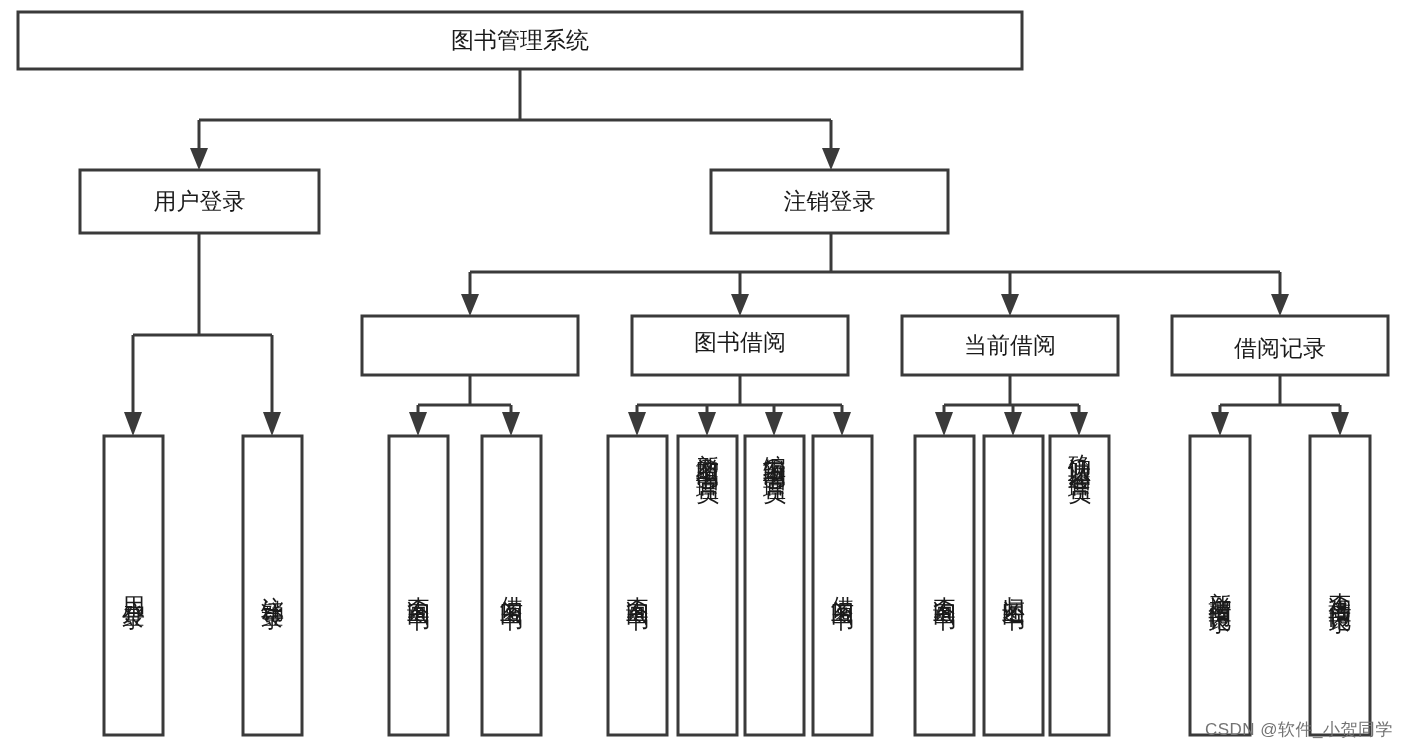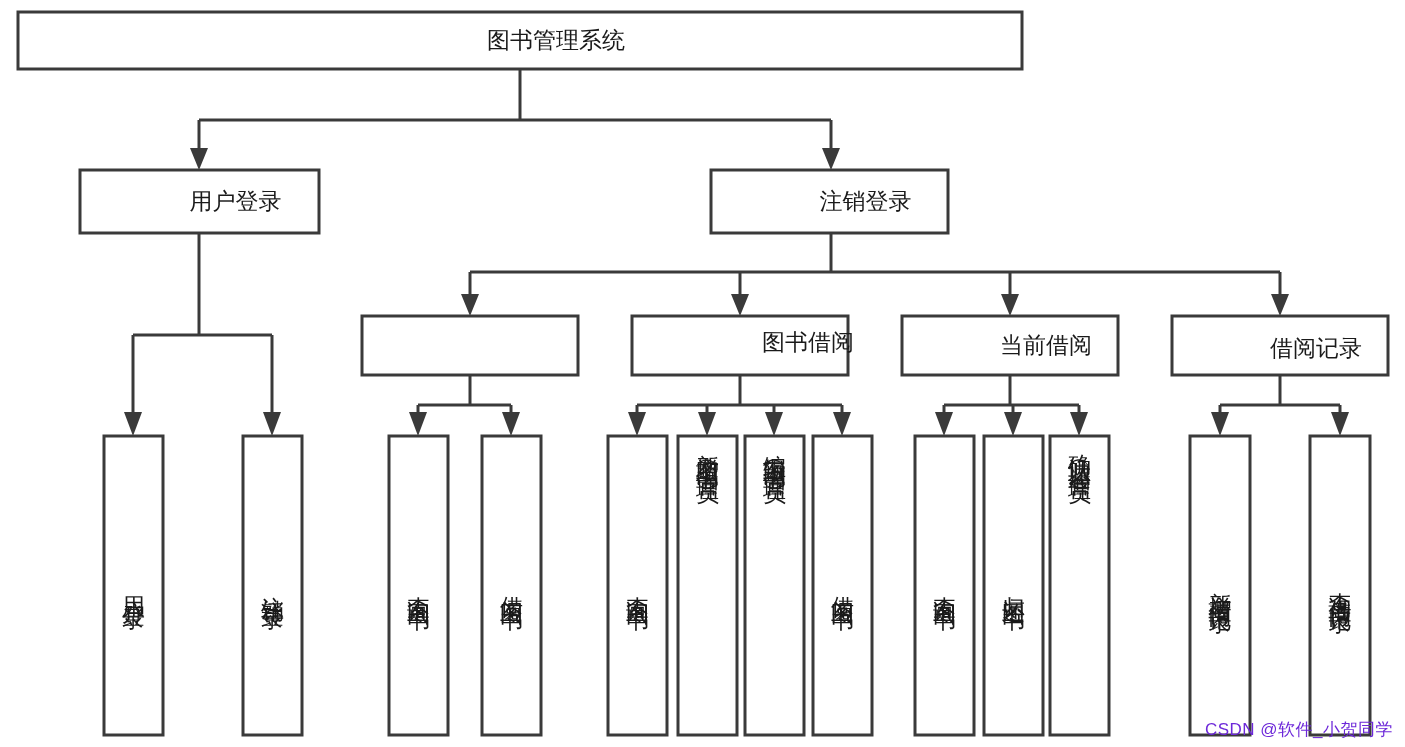--- a/index.html
+++ b/index.html
@@ -55,35 +55,34 @@
     letter-spacing: 4px;
     color: #1a1a1a;
     white-space: nowrap;
   }
   .hlabel-wrap {
     position: absolute;
     display: flex;
     align-items: center;
     justify-content: center;
     pointer-events: none;
-    padding-left: 36px;
   }
   .hlabel-text {
     font-family: "Liberation Sans", "DejaVu Sans", sans-serif;
     font-size: 23px;
     color: #1a1a1a;
     white-space: nowrap;
   }
   #watermark {
     position: absolute;
     right: 12px;
     bottom: 6px;
     font-family: "Liberation Sans", "DejaVu Sans", sans-serif;
     font-size: 17px;
-    color: #6d28d9;
+    color: #737373;
     white-space: nowrap;
     letter-spacing: 0.5px;
   }
 </style>
 </head>
 <body>
 
 <div id="diagram-root">
 
   <svg id="flowchart" viewBox="0 0 1405 747" xmlns="http://www.w3.org/2000/svg">
@@ -190,21 +189,21 @@
     <span class="hlabel-text">图书管理系统</span>
   </div>
 
   <div class="hlabel-wrap" style="left:80px; top:170px; width:239px; height:63px;">
     <span class="hlabel-text">用户登录</span>
   </div>
   <div class="hlabel-wrap" style="left:711px; top:170px; width:237px; height:63px;">
     <span class="hlabel-text">注销登录</span>
   </div>
 
-  <div class="hlabel-wrap" style="left:664px; top:316px; width:216px; height:53px;">
+  <div class="hlabel-wrap" style="left:632px; top:316px; width:216px; height:53px;">
     <span class="hlabel-text">图书借阅</span>
   </div>
   <div class="hlabel-wrap" style="left:902px; top:316px; width:216px; height:59px;">
     <span class="hlabel-text">当前借阅</span>
   </div>
   <div class="hlabel-wrap" style="left:1172px; top:316px; width:216px; height:65px;">
     <span class="hlabel-text">借阅记录</span>
   </div>
 
   <div class="vlabel-wrap" style="left:104px; top:436px; width:59px; height:299px;">

